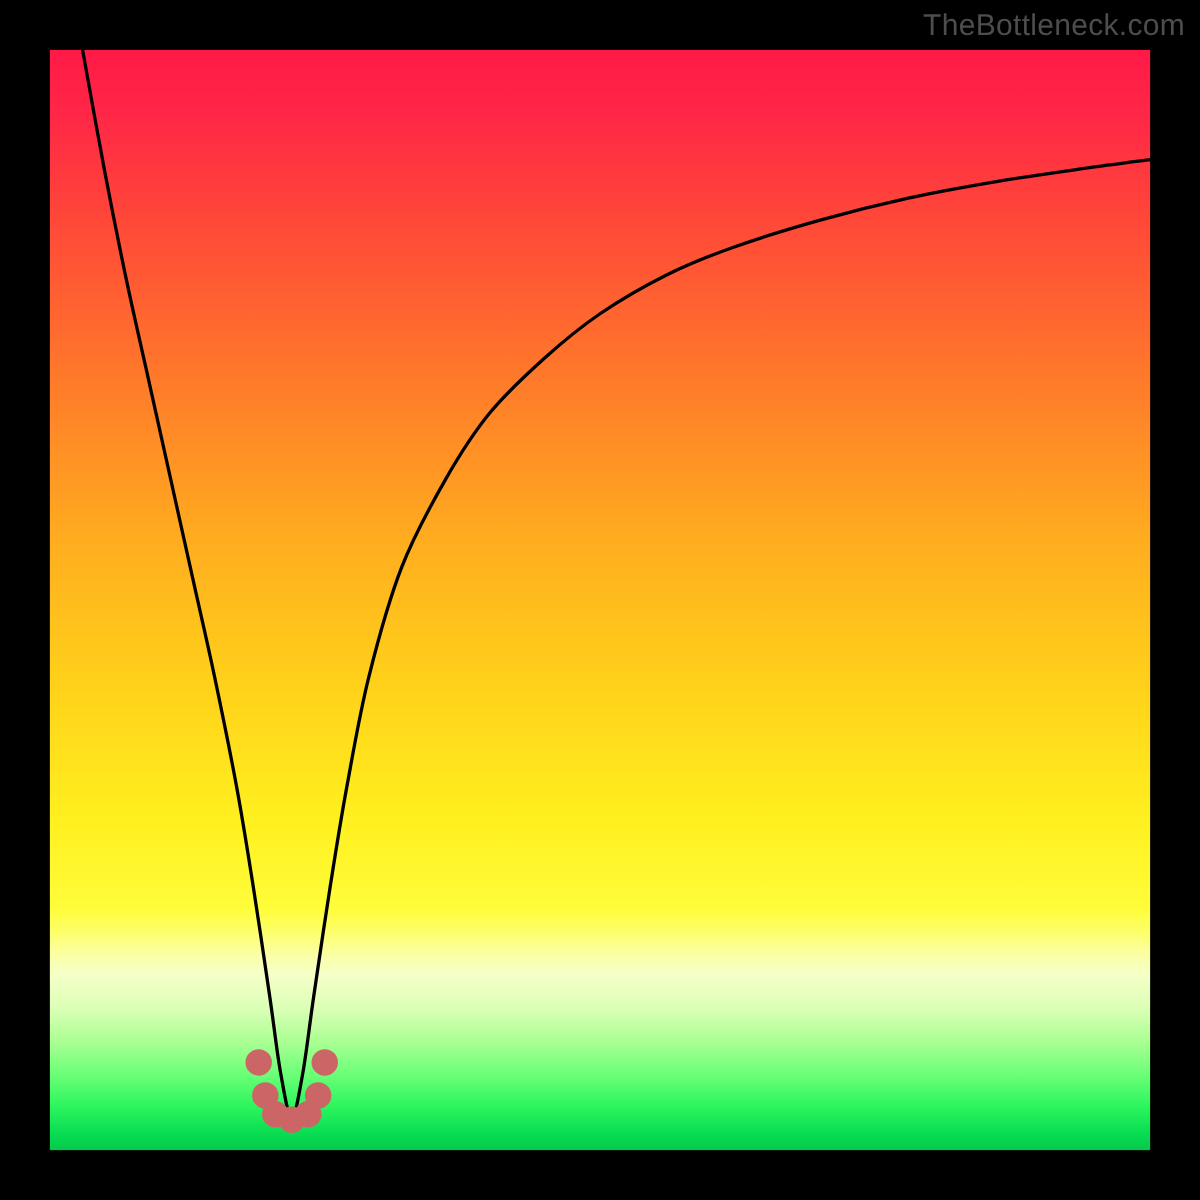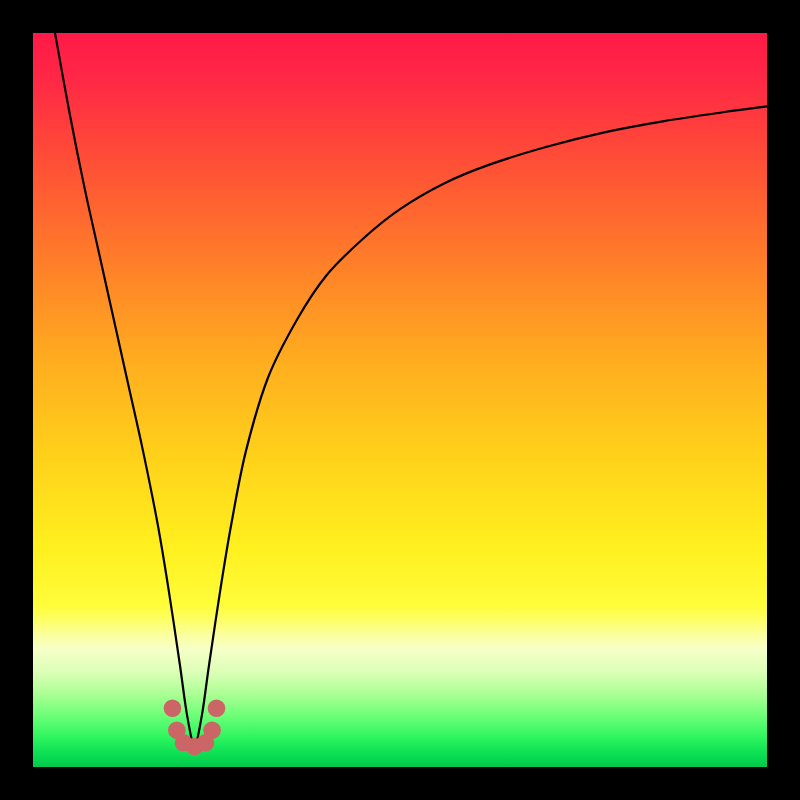--- a/index.html
+++ b/index.html
@@ -85,13 +85,14 @@
           <circle cx="139.46" cy="675.28" r="8.808" fill="#cc6666"></circle>
           <circle cx="143.864" cy="697.3" r="8.808" fill="#cc6666"></circle>
           <circle cx="150.47" cy="709.778" r="8.808" fill="#cc6666"></circle>
           <circle cx="161.48" cy="713.448" r="8.808" fill="#cc6666"></circle>
           <circle cx="172.48999999999998" cy="709.778" r="8.808" fill="#cc6666"></circle>
           <circle cx="179.096" cy="697.3" r="8.808" fill="#cc6666"></circle>
           <circle cx="183.5" cy="675.28" r="8.808" fill="#cc6666"></circle>
         </g>
     </svg>
   </div>
+  <div class="watermark">TheBottleneck.com</div>
 </div>
 
 </body></html>

